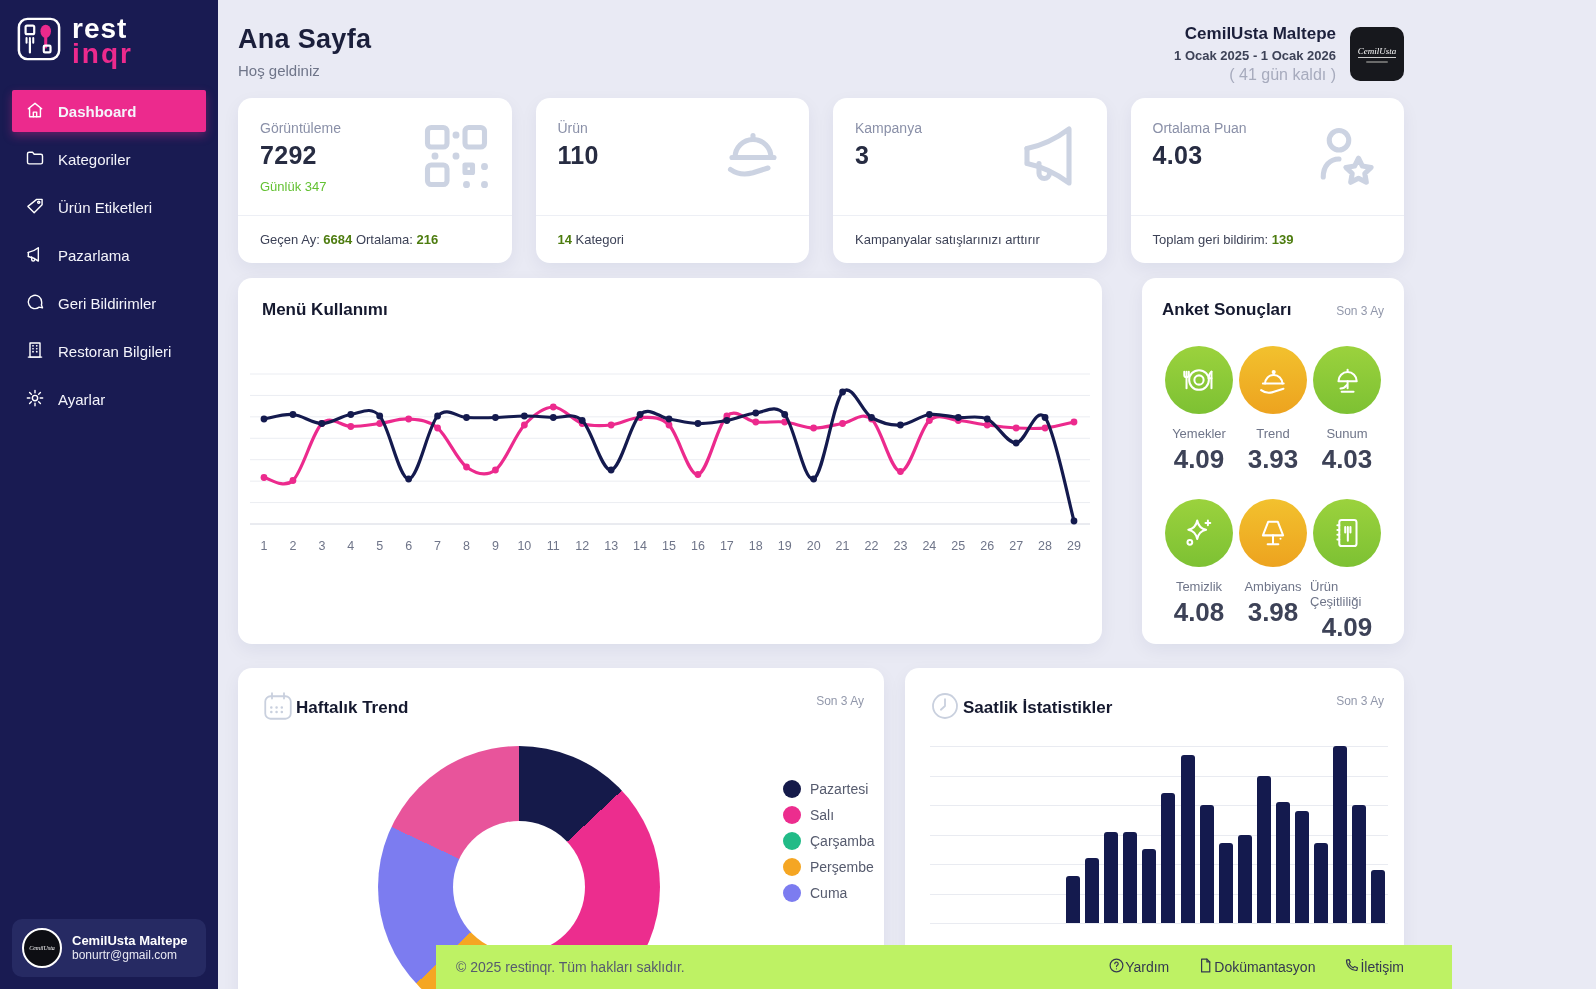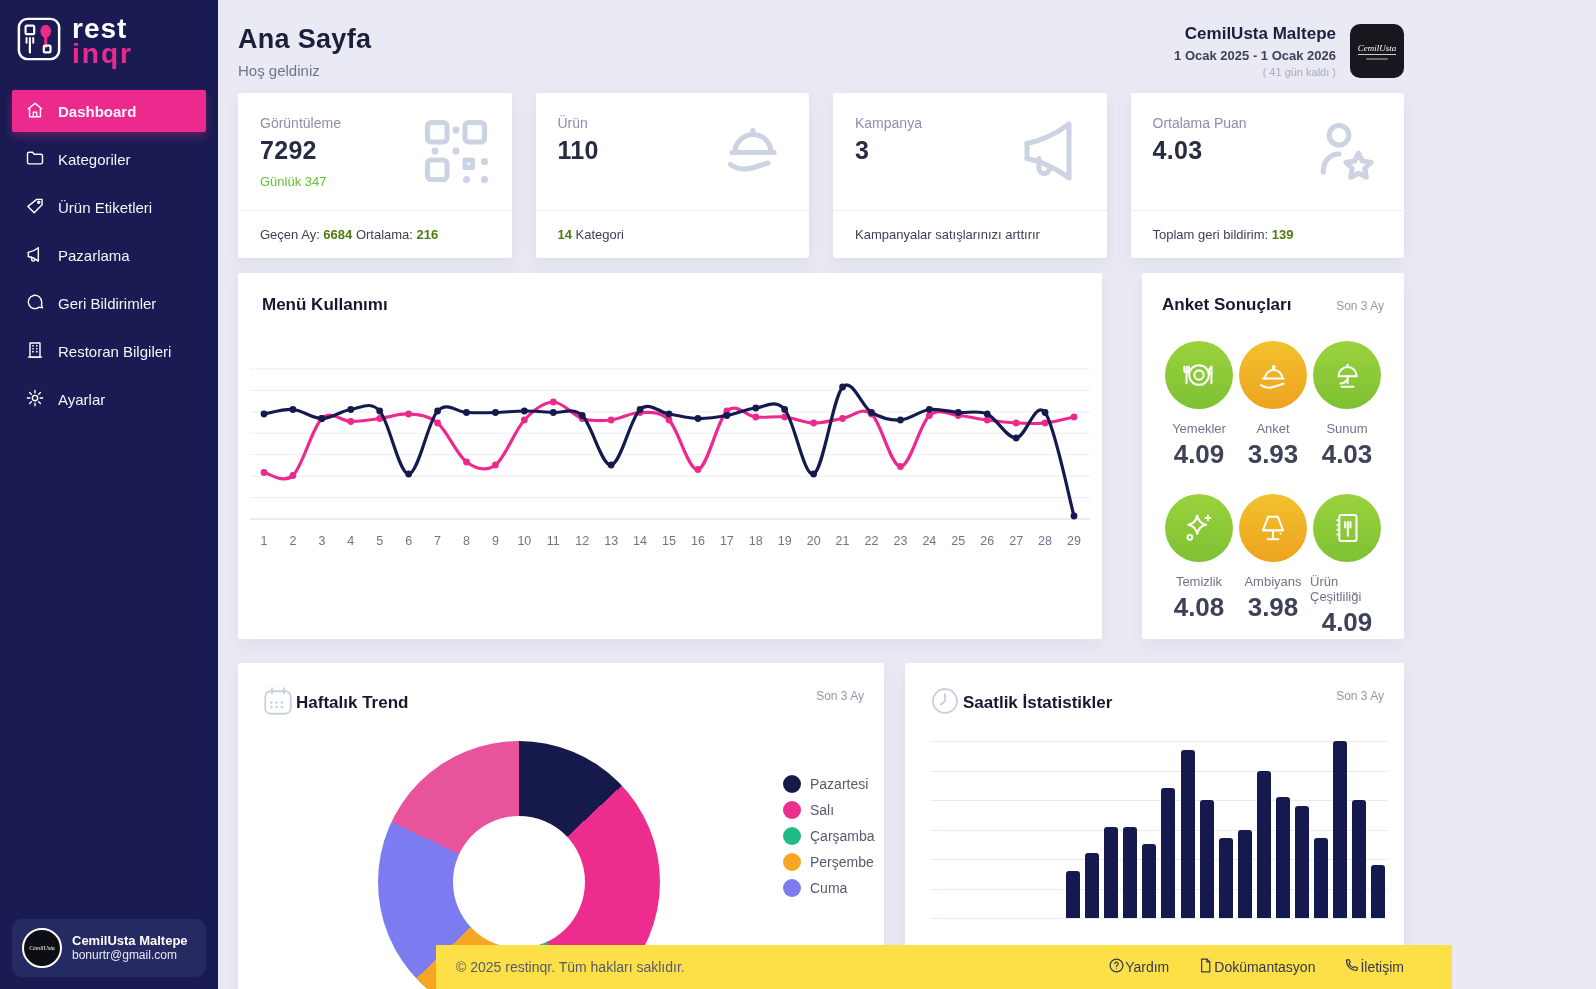--- a/index.html
+++ b/index.html
@@ -23,26 +23,26 @@
 
   
   .main{flex:1;position:relative;padding:0 48px 0 20px;box-sizing:border-box}
   .page-header{display:flex;justify-content:space-between;align-items:flex-start;padding:24px 0 14px}
   .page-title{font-size:27px;font-weight:bold;color:#1b1f3b;letter-spacing:.3px}
   .page-subtitle{font-size:15px;color:#6f7589;margin-top:7px}
   .header-right{display:flex;gap:14px;align-items:center}
   .hr-text{text-align:right}
   .hr-name{font-size:17px;font-weight:bold;color:#1b1f3b}
   .hr-date{font-size:13px;font-weight:bold;color:#3d4257;margin-top:4px}
-  .hr-days{font-size:11px;color:#a7abbd;margin-top:3px}
+  .hr-days{font-size:16px;color:#a7abbd;margin-top:3px}
   .hr-logo{width:54px;height:54px;border-radius:10px;background:#17181d;display:flex;flex-direction:column;align-items:center;justify-content:center;gap:3px}
   .hr-logo .script{color:#fff;font-style:italic;font-family:"Liberation Serif",serif;font-size:9px;border-bottom:1px solid #cfcfcf;padding-bottom:1px}
   .hr-logo .subbar{width:22px;height:2px;background:#6a6a6a;border-radius:1px}
 
-  .card{background:#fff;border-radius:2px;box-shadow:0 6px 18px rgba(25,27,82,.06)}
+  .card{background:#fff;border-radius:14px;box-shadow:0 6px 18px rgba(25,27,82,.06)}
 
   
   .stats-row{display:flex;gap:24px}
   .stat-card{flex:1;height:165px;position:relative;box-sizing:border-box}
   .stat-top{padding:22px 22px 0;height:96px;box-sizing:border-box}
   .stat-label{font-size:14px;color:#8a90a8}
   .stat-value{font-size:25px;font-weight:bold;color:#272c42;margin-top:5px;letter-spacing:.3px}
   .stat-sub{font-size:13px;color:#63c132;margin-top:9px}
   .stat-icon{position:absolute;top:22px;right:20px;width:72px;height:72px}
   .stat-icon svg{width:72px;height:72px;stroke:#ccd3e2;fill:none;stroke-width:3.4;stroke-linecap:round;stroke-linejoin:round}
@@ -82,21 +82,21 @@
   .wl-item{display:flex;align-items:center;gap:9px;font-size:14px;color:#565b6e;cursor:pointer}
   .wl-dot{width:18px;height:18px;border-radius:50%;flex-shrink:0}
 
   .bar-plot{position:absolute;left:25px;right:16px;top:78px;height:177px}
   .grid-line{position:absolute;left:0;right:0;height:1px;background:#e9ebf1}
   .bars{position:absolute;left:0;right:0;bottom:0;top:0;display:flex;align-items:flex-end}
   .bar-slot{flex:1;display:flex;justify-content:center;align-items:flex-end;height:100%}
   .bar{width:14px;background:#161b4e;border-radius:3px 3px 0 0}
 
   
-  .footer{position:absolute;left:218px;right:0;bottom:0;height:44px;background:#fde047;display:flex;align-items:center;justify-content:space-between;padding:0 48px 0 20px;z-index:20}
+  .footer{position:absolute;left:218px;right:0;bottom:0;height:44px;background:#bef264;display:flex;align-items:center;justify-content:space-between;padding:0 48px 0 20px;z-index:20}
   .f-copy{font-size:14px;color:#565b6e}
   .f-links{display:flex;gap:28px}
   .f-link{display:flex;align-items:center;font-size:14px;color:#343950;cursor:pointer}
   .f-link svg{width:17px;height:17px;stroke:#343950;fill:none;stroke-width:1.7;stroke-linecap:round;stroke-linejoin:round}
 </style>
 </head>
 <body>
 
 <div class="app">
 
@@ -387,21 +387,21 @@
             <div class="survey-item">
               <div class="survey-circle yellow">
                 <svg viewBox="0 0 32 32">
                   <path d="M9.3 19a7.3 7.3 0 0 1 14.6 0"></path>
                   <path d="M7.5 19h17.5"></path>
                   <path d="M16.6 11.5v-.9"></path>
                   <circle cx="16.6" cy="9.3" r=".9"></circle>
                   <path d="M6 24.5c3.2 2.4 7.3 2.7 10.8 1.4l8-2.6"></path>
                 </svg>
               </div>
-              <div class="survey-label">Anket</div>
+              <div class="survey-label">Trend</div>
               <div class="survey-value">3.93</div>
             </div>
             <div class="survey-item">
               <div class="survey-circle green">
                 <svg viewBox="0 0 32 32">
                   <path d="M8.8 17a7.7 7.7 0 0 1 15.4 0z"></path>
                   <path d="M16.5 9.2V7.3"></path>
                   <path d="M16.5 17v6"></path>
                   <path d="M11.5 25.8h10"></path>
                   <path d="M15.8 20.3c-1.4 1.9-3.3 2.9-5.3 2.9"></path>

